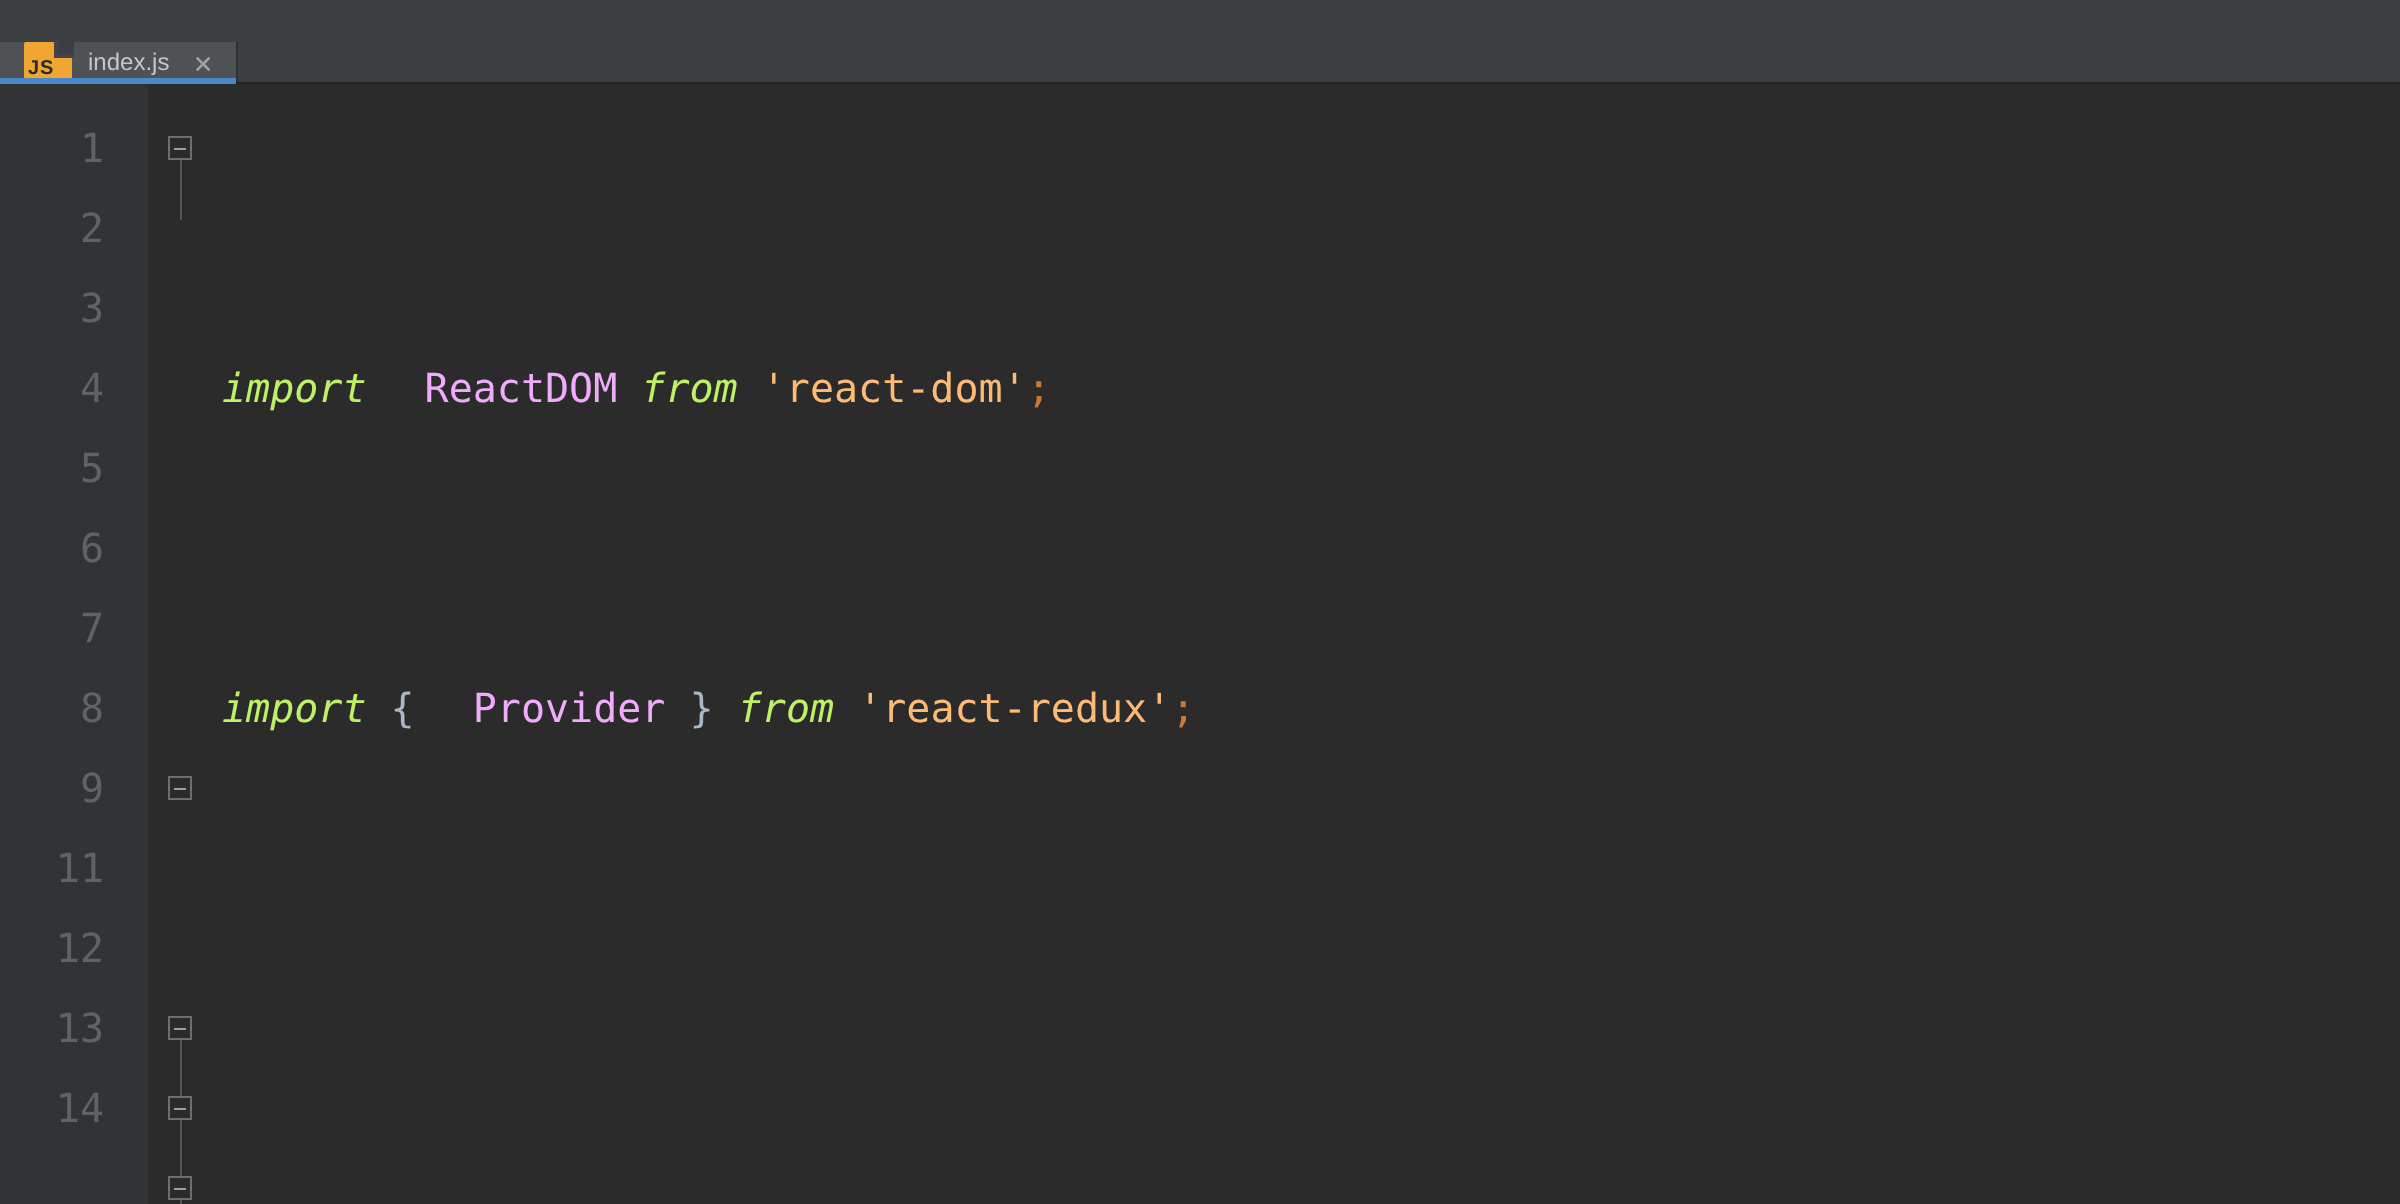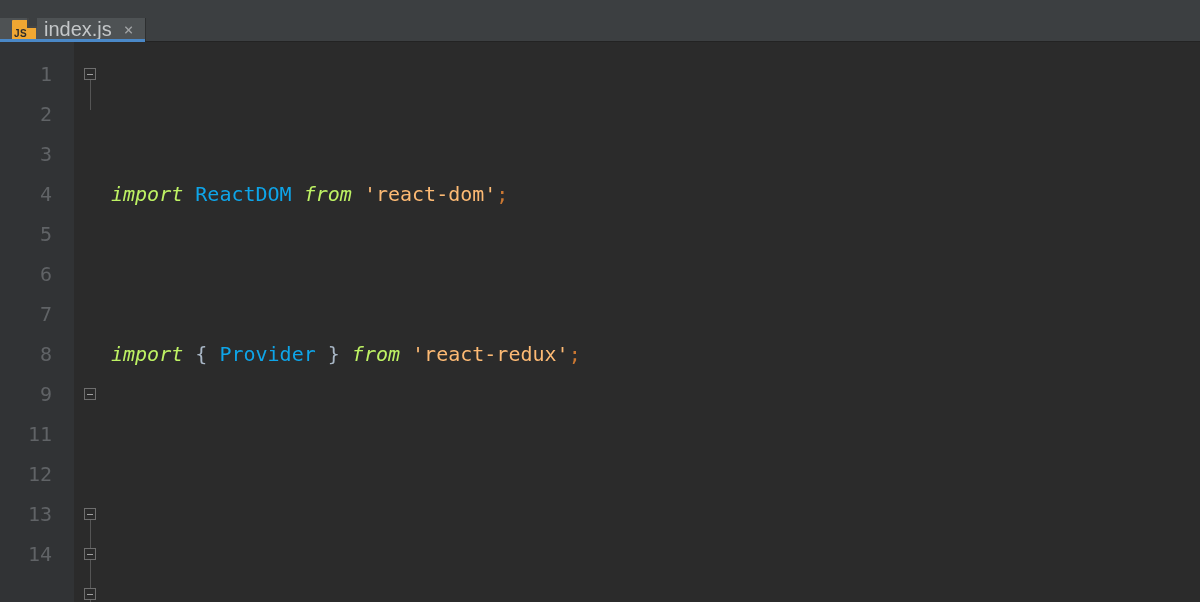--- a/index.html
+++ b/index.html
@@ -50,21 +50,21 @@
   .js-icon span {
     font-size: 10px;
     font-weight: bold;
     color: #2b2b2b;
     padding: 0 2px 1px 2px;
     font-family: sans-serif;
     letter-spacing: 0.5px;
   }
   .tab-label {
     color: #c4c7c9;
-    font-size: 20px;
+    font-size: 12px;
     font-family: "Segoe UI", "Helvetica Neue", sans-serif;
   }
   .tab-close {
     color: #a0a3a5;
     font-size: 16px;
     padding-left: 4px;
     cursor: pointer;
   }
 
   
@@ -128,21 +128,21 @@
     font-size: 20px;
     line-height: 40px;
     color: #a9b7c6;
     white-space: pre;
   }
   .code .line { height: 40px; }
 
   
   .kw     { color: #bef264; font-style: italic; }            
   .punc   { color: #cc7832; }            
-  .id     { color: #0ea5e9; } 
+  .id     { color: #f0abfc; margin-left: 17px; } 
   .str    { color: #fdba74; }            
   .brace  { color: #a9b7c6; }
 </style>
 </head>
 <body>
 
 <div class="editor">
 
   <div class="tab-bar">
     <div class="tab active">

